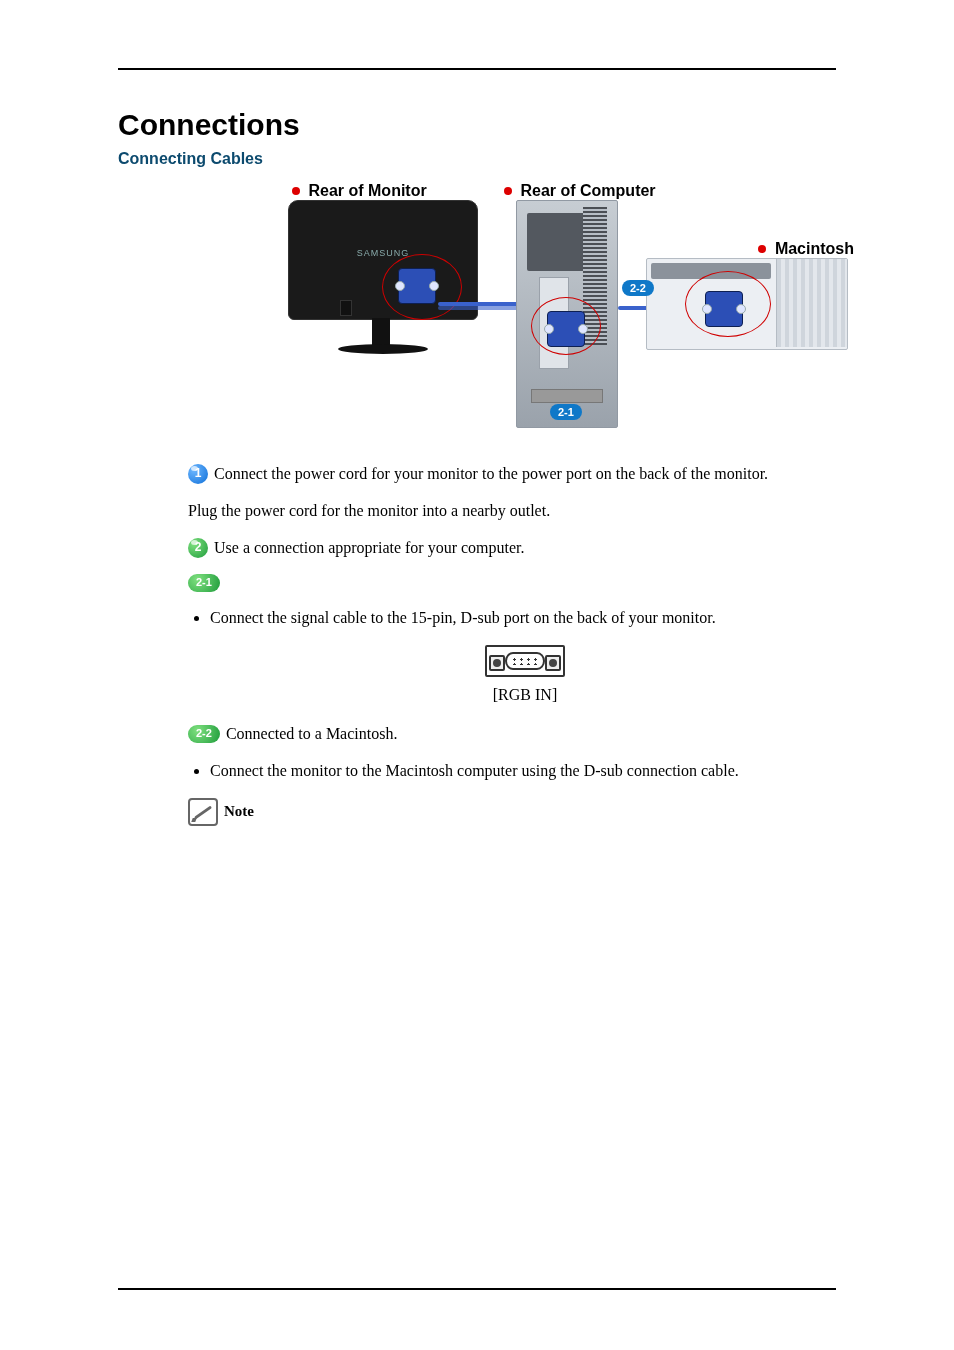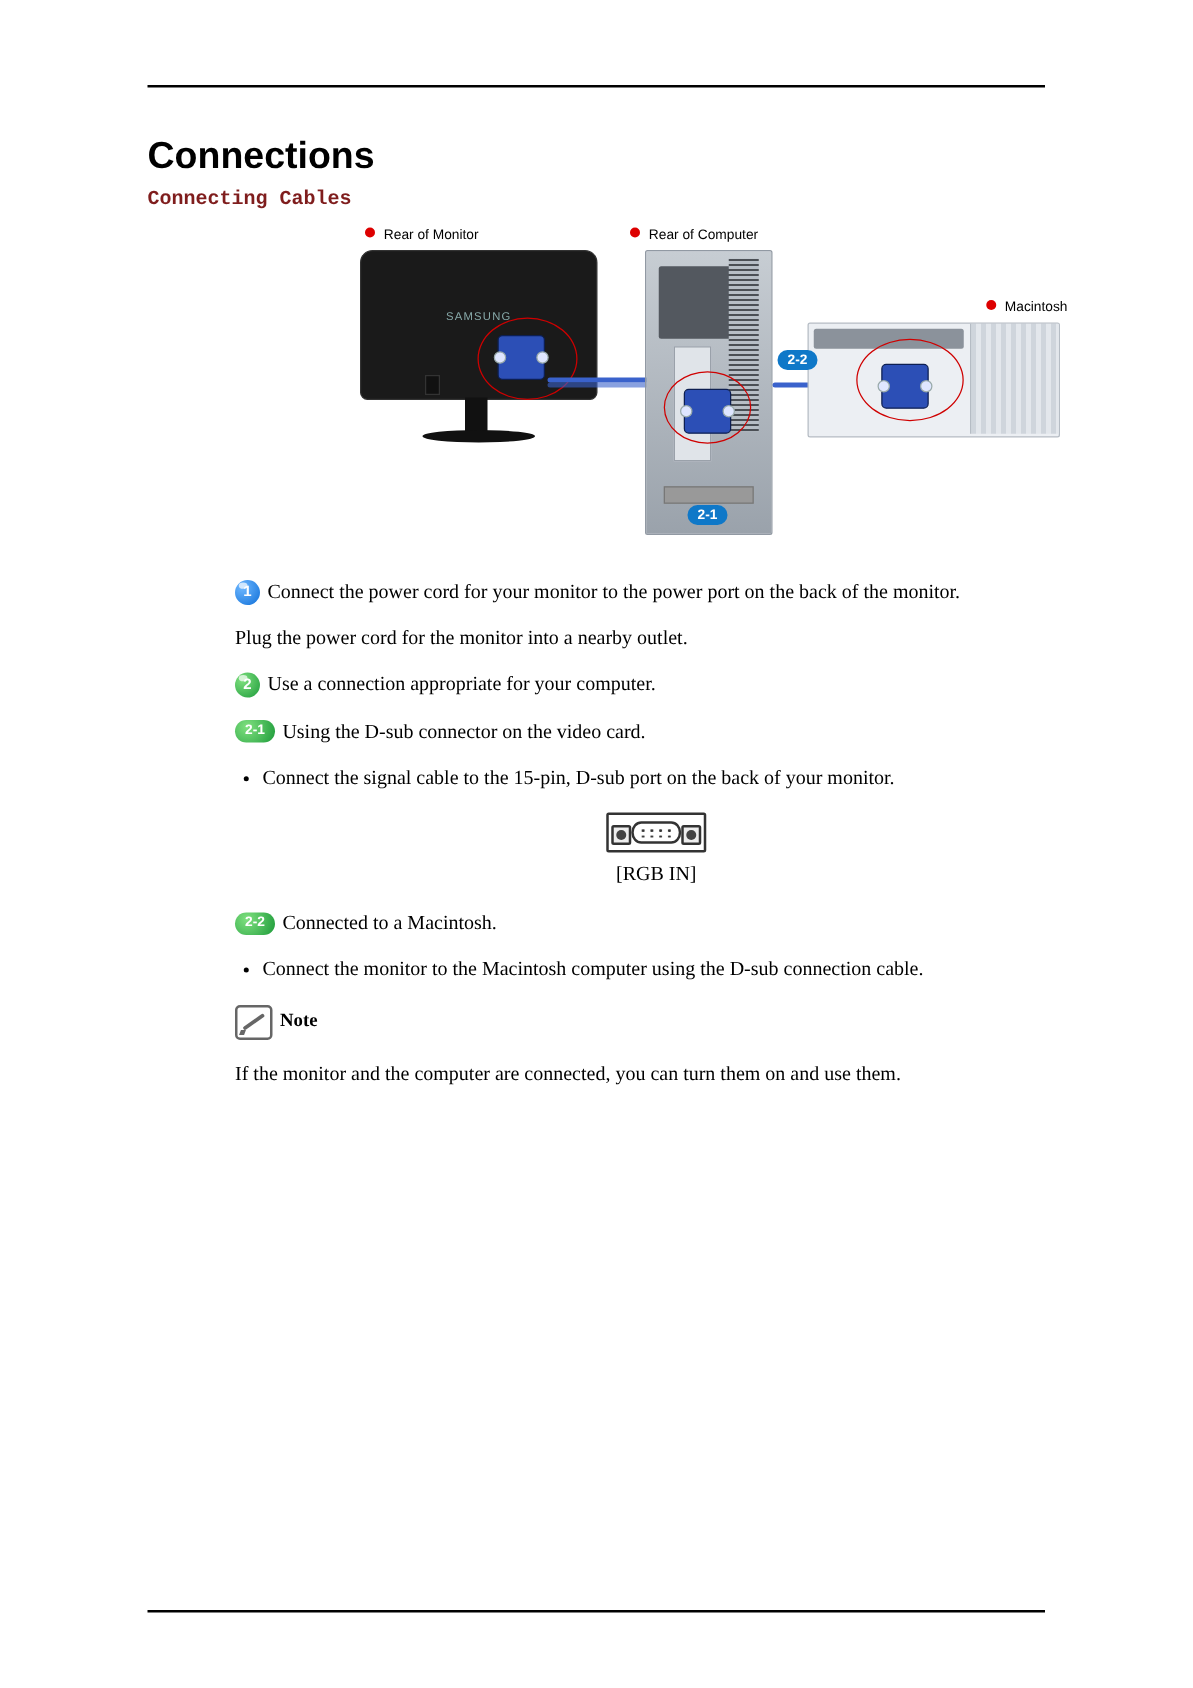--- a/index.html
+++ b/index.html
@@ -29,39 +29,39 @@
     bottom: 60px;
     width: auto;
   }
   h1.title {
     font-family: Arial, Helvetica, sans-serif;
     font-weight: 700;
     font-size: 30px;
     margin: 38px 0 8px 0;
   }
   h2.subtitle {
-    font-family: Liberation Mono, monospace;
+    font-family: Liberation Sans, sans-serif;
     font-weight: 700;
     font-size: 16px;
-    color: #7f1d1d;
+    color: #0c4a6e;
     margin: 6px 0 14px 0;
   }
 
   
   .diagram {
     width: 560px;
     height: 260px;
     margin: 0 0 0 170px;
     position: relative;
   }
   .dlabel {
     position: absolute;
     font-family: Arial, Helvetica, sans-serif;
-    font-size: 11px;
-    font-weight: 400;
+    font-size: 16px;
+    font-weight: 700;
     white-space: nowrap;
   }
   .dot {
     display: inline-block;
     width: 8px;
     height: 8px;
     border-radius: 50%;
     background: #d00;
     margin-right: 4px;
     vertical-align: 1px;
@@ -428,21 +428,20 @@
 
     <p>Plug the power cord for the monitor into a nearby outlet.</p>
 
     <div class="row">
       <span class="badge b2 shine">2</span>
       <span>Use a connection appropriate for your computer.</span>
     </div>
 
     <div class="row">
       <span class="pill">2-1</span>
-      <span>Using the D-sub connector on the video card.</span>
     </div>
 
     <ul class="bullets">
       <li>Connect the signal cable to the 15-pin, D-sub port on the back of your monitor.</li>
     </ul>
 
     <div class="row-alt" style="margin-left:26px;flex-direction:column;">
       <span class="connector-box">
         <span class="screw l"></span>
         <span class="dsub">
@@ -460,17 +459,16 @@
 
     <ul class="bullets">
       <li>Connect the monitor to the Macintosh computer using the D-sub connection cable.</li>
     </ul>
 
     <div class="row-alt">
       <span class="note-icon"></span>
       <span class="note-label">Note</span>
     </div>
 
-    <p>If the monitor and the computer are connected, you can turn them on and use them.</p>
   </div>
 
   <div class="bottom-rule"></div>
 </div>
 
 </body></html>

